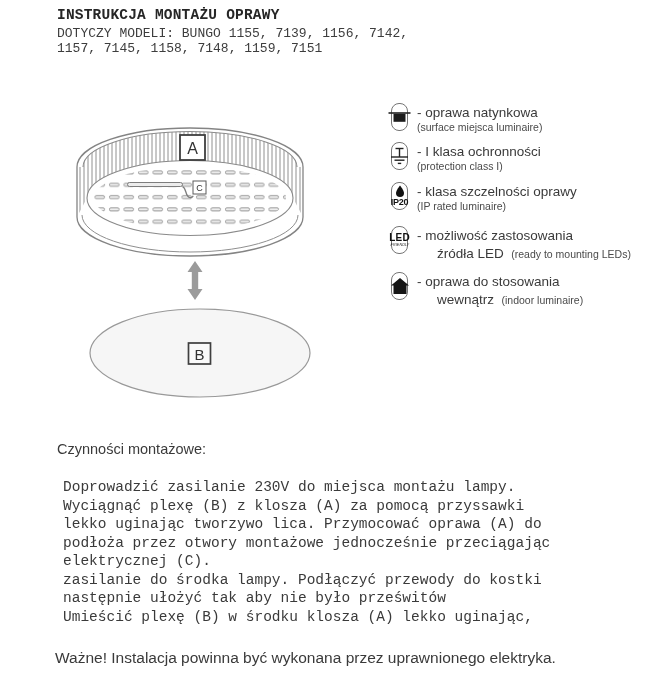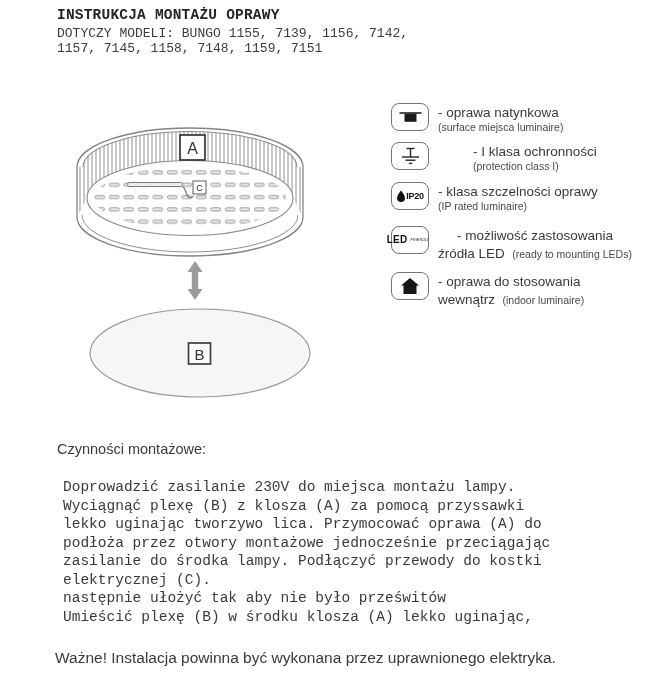--- a/index.html
+++ b/index.html
@@ -10,32 +10,32 @@
   
   .header{position:absolute;left:57px;top:7px;font-family:Liberation Mono, monospace;}
   .title{font-size:14.5px;font-weight:bold;color:#262626;letter-spacing:.2px;}
   .subtitle{margin-top:4px;font-size:13px;line-height:14.5px;color:#3d3d3d;white-space:pre-line;}
   
   .diagram{position:absolute;left:50px;top:105px;width:310px;height:300px;}
   .diagram text{font-family:"Liberation Sans",sans-serif;fill:#333;text-anchor:middle;}
   
   .legend{position:absolute;left:391px;top:103px;width:252px;}
   .leg-row{display:flex;align-items:flex-start;}
-  .leg-row.m1{margin-bottom:8px;} .leg-row.m2{margin-bottom:9px;gap:35px;}
-  .leg-row.m3{margin-bottom:13px;} .leg-row.m4{margin-bottom:9px;text-align:center;}
+  .leg-row.m1{margin-bottom:8px;} .leg-row.m2{margin-bottom:9px;}
+  .leg-row.m3{margin-bottom:13px;} .leg-row.m4{margin-bottom:9px;}
   .icon-box{
-    flex:0 0 auto;width:38px;height:28px;box-sizing:border-box;border:1.5px solid #757575;
-    border-radius:8px;display:flex;flex-direction:row;align-items:center;justify-content:center;
+    flex:0 0 auto;width:17px;height:28px;box-sizing:border-box;border:1.5px solid #757575;
+    border-radius:8px;display:flex;flex-direction:column;align-items:center;justify-content:center;
     background:#fff;
   }
   .leg-text{margin-left:9px;padding-top:1px;}
   .leg-label{font-size:13.5px;line-height:17px;color:#3a3a3a;}
   .leg-sub{font-size:10.5px;line-height:13px;color:#4a4a4a;}
   .leg-line2{line-height:17px;}
-  .leg-label2{font-size:13.5px;color:#3a3a3a;}
+  .leg-label2{font-size:13.5px;color:#3a3a3a;margin-left:20px;}
   .leg-sub-inline{font-size:10.5px;color:#4a4a4a;margin-left:3px;}
   .ip-text{font-size:9px;font-weight:bold;color:#111;line-height:9px;margin-top:1px;letter-spacing:-.2px;}
   .led-text{font-size:10px;font-weight:bold;color:#111;line-height:10px;letter-spacing:.2px;}
   .led-sub{font-size:5px;transform:scale(.72);transform-origin:center top;color:#222;line-height:5px;font-style:italic;letter-spacing:.2px;}
   
   .steps-heading{position:absolute;left:57px;top:441px;font-size:14.5px;color:#3a3a3a;}
   .steps{position:absolute;left:63px;top:478px;font-size:14.5px;line-height:18.5px;color:#3a3a3a;font-family:Liberation Mono, monospace;}
   
   .footer{position:absolute;left:55px;top:649px;font-size:15.5px;color:#3a3a3a;}
 </style>
@@ -173,21 +173,21 @@
     </div>
 
   </div>
 
   <div class="steps-heading">Czynności montażowe:</div>
   <div class="steps">
     <div>Doprowadzić zasilanie 230V do miejsca montażu lampy.</div>
     <div>Wyciągnąć plexę (B) z klosza (A) za pomocą przyssawki</div>
     <div>lekko uginając tworzywo lica. Przymocować oprawa (A) do</div>
     <div>podłoża przez otwory montażowe jednocześnie przeciągając</div>
+    <div>elektrycznej (C).</div>
     <div>zasilanie do środka lampy. Podłączyć przewody do kostki</div>
-    <div>elektrycznej (C).</div>
     <div>następnie ułożyć tak aby nie było prześwitów</div>
     <div>Umieścić plexę (B) w środku klosza (A) lekko uginając,</div>
   </div>
 
   <div class="footer">Ważne! Instalacja powinna być wykonana przez uprawnionego elektryka.</div>
 
 </div>
 
 </body></html>

